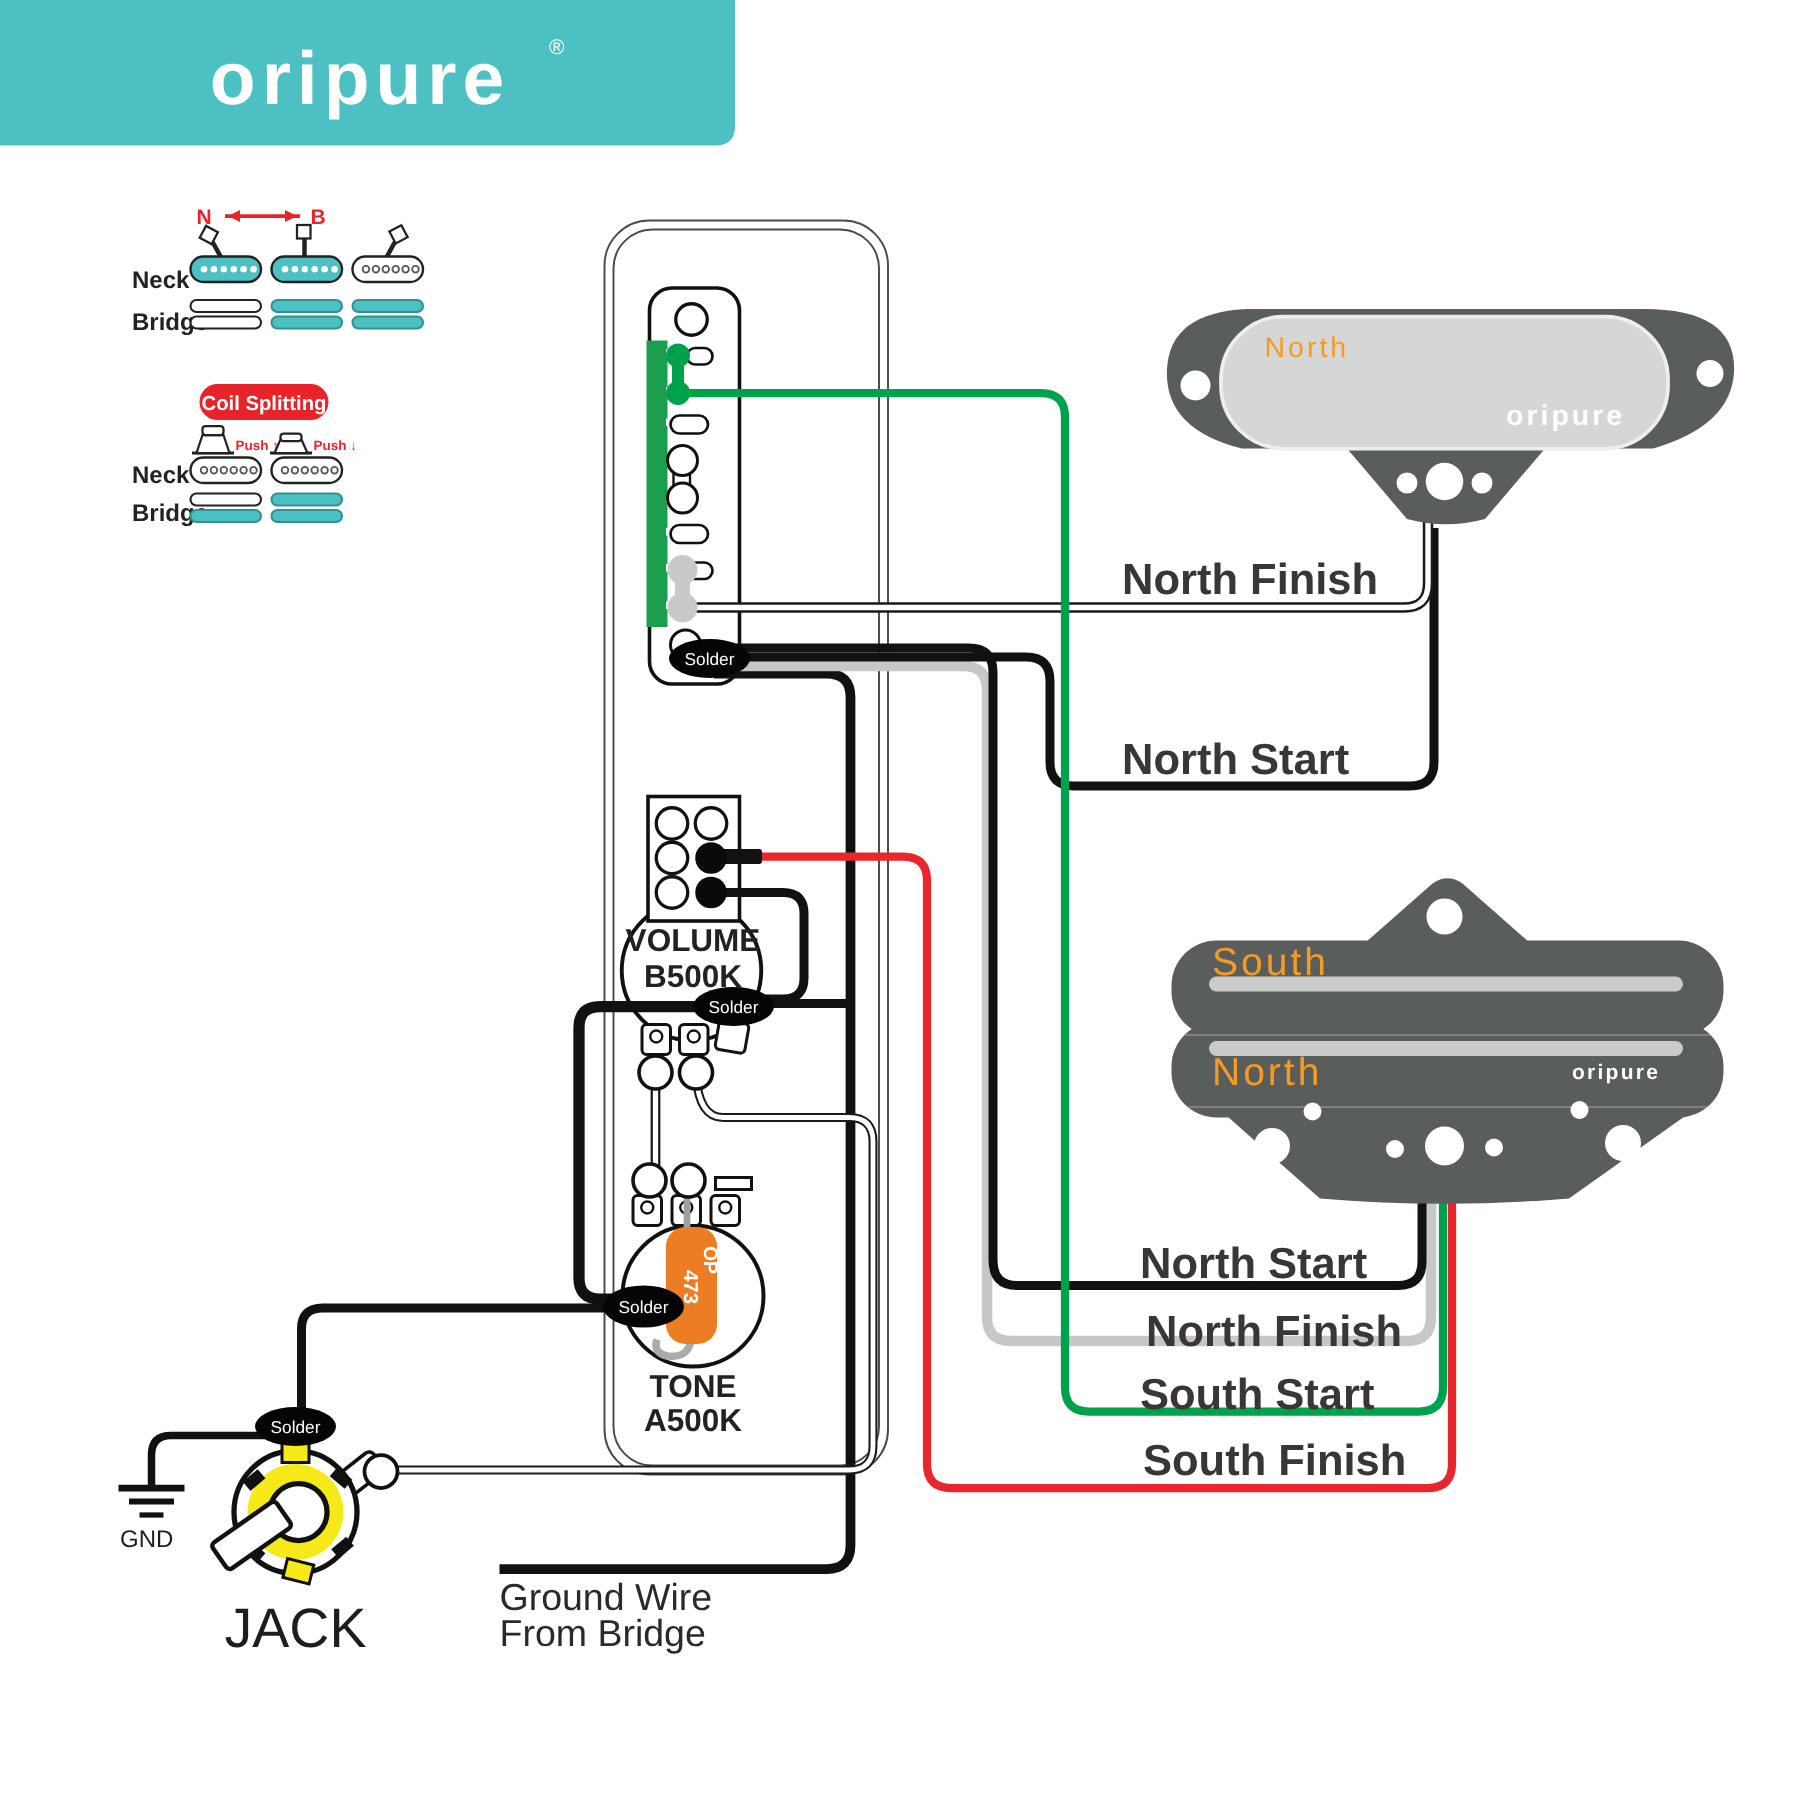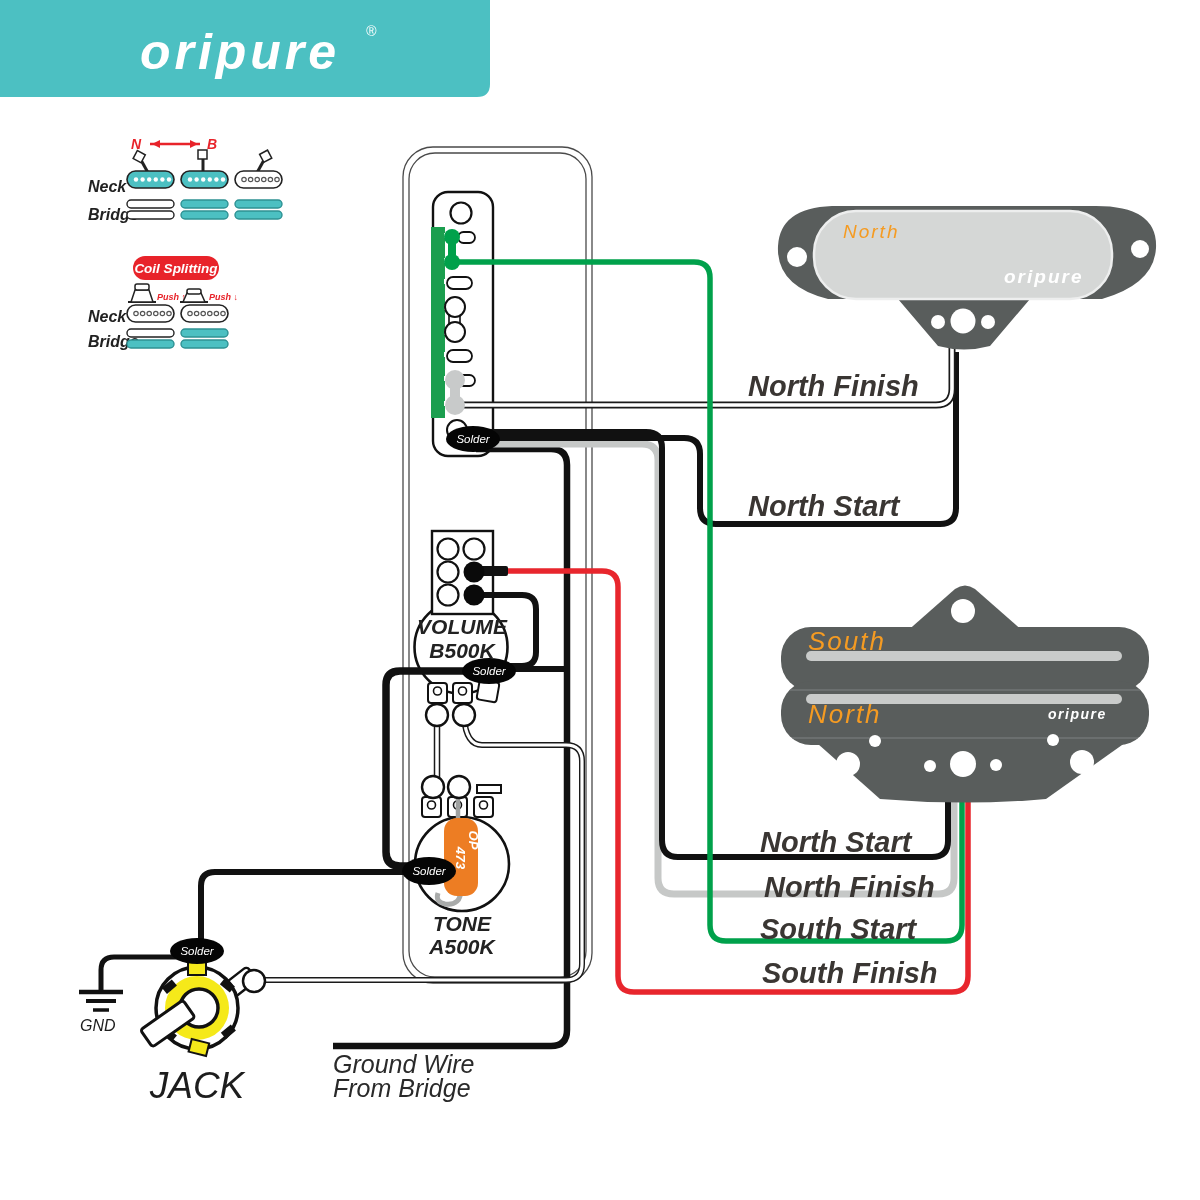--- a/index.html
+++ b/index.html
@@ -1,17 +1,17 @@
 <!DOCTYPE html>
 <html><head>
 <meta charset="utf-8">
 <style>
   html,body{margin:0;padding:0;background:#ffffff;}
   .stage{position:relative;width:1200px;height:1200px;background:#fff;overflow:hidden;
-         font-family:"Liberation Sans",sans-serif;font-style:italic;}
+         font-family:"Liberation Sans",sans-serif;}
   svg text{font-family:"Liberation Sans","DejaVu Sans",sans-serif;}
   .lbl{font-weight:bold;fill:#3a3633;}
 </style>
 </head>
 <body>
 
 <div class="stage">
 <svg width="1200" height="1200" viewBox="0 0 1200 1200">
 
   <g>

